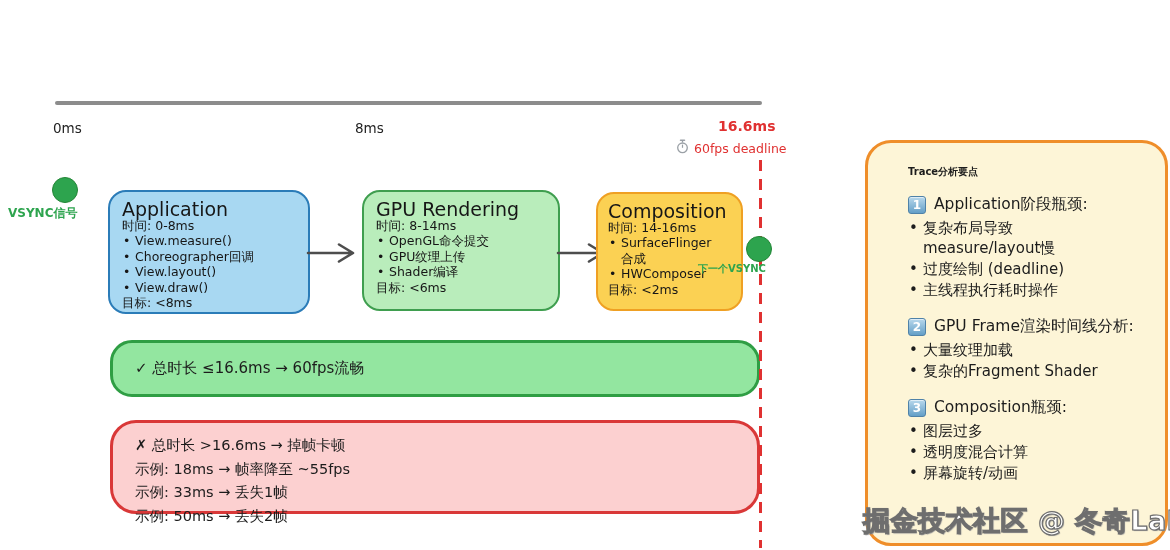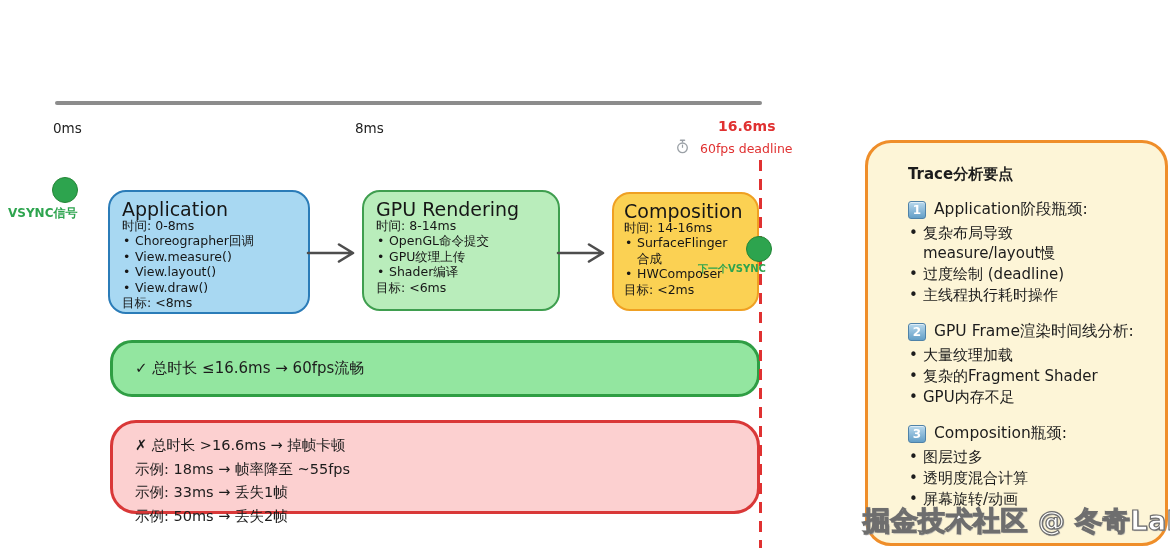--- a/index.html
+++ b/index.html
@@ -15,21 +15,21 @@
     top:10px; left:0; width:1085px; text-align:center;
     color:#2176c7; font-size:23px; font-weight:600; letter-spacing:.5px;
   }
 
   
   .tl-line { left:55px; top:101px; width:707px; height:4px; background:#8c8c8c; border-radius:3px; }
   .tick { font-size:13.5px; color:#222; font-weight:500; }
   .tick-0 { left:53px; top:120px; }
   .tick-8 { left:355px; top:120px; }
   .tick-end { left:718px; top:118px; color:#e03131; font-size:14px; font-weight:600; }
-  .deadline { left:676px; top:139px; display:flex; align-items:center; gap:11px;
+  .deadline { left:676px; top:139px; display:flex; align-items:center; gap:5px;
               color:#e03131; font-size:12.5px; font-weight:500; }
 
   
   .vsync-dot { width:26px; height:26px; border-radius:50%; background:#2da44e; border:1px solid #238636; }
   .dot-1 { left:52px; top:177px; }
   .dot-2 { left:746px; top:236px; z-index:6; }
   .vsync-label { color:#2da44e; font-size:12px; font-weight:600; }
   .label-1 { left:8px; top:205px; }
   .label-2 { left:698px; top:262px; z-index:7; font-size:10px; white-space:nowrap; }
 
@@ -39,40 +39,40 @@
 
   
   .stage { border-radius:18px; border:2.5px solid; padding:8px 12px;
            font-size:12.5px; line-height:15.4px; color:#161616; }
   .stage-name { font-size:19px; line-height:18px; }
   .stage ul { list-style:none; }
   .stage li { position:relative; padding-left:13px; white-space:pre-line; }
   .stage li::before { content:"\2022"; position:absolute; left:1px; }
   .stage-app  { left:108px; top:190px; width:202px; height:124px; background:#a8d8f2; border-color:#2b7cb8; }
   .stage-gpu  { left:362px; top:190px; width:198px; height:121px; background:#b9edbb; border-color:#3f9e4f; }
-  .stage-comp { left:612px; top:192px; width:147px; height:119px; background:#fbd153; border-color:#efa023; padding:8px 10px; }
+  .stage-comp { left:596px; top:192px; width:147px; height:119px; background:#fbd153; border-color:#efa023; padding:8px 10px; }
 
   .arrow { position:absolute; }
   .arrow-1 { left:306px; top:241px; }
   .arrow-2 { left:556px; top:241px; }
 
   
   .outcome-good { left:110px; top:340px; width:650px; height:57px;
     background:#93e6a0; border:3px solid #2f9e44; border-radius:22px;
     display:flex; align-items:center; padding-left:22px;
     font-size:15px; font-weight:500; }
   .outcome-bad { left:110px; top:420px; width:650px; height:94px;
     background:#fcd0d0; border:3px solid #d93838; border-radius:26px;
     padding:11px 22px; font-size:14.5px; line-height:23.5px; font-weight:500; }
 
   
   .panel { left:865px; top:140px; width:303px; height:406px;
     background:#fdf5d7; border:3px solid #ef8e2a; border-radius:26px;
     padding:22px 12px 0 40px; font-size:15px; }
-  .panel-title { font-size:15px; font-weight:600; margin-bottom:15px; }
+  .panel-title { font-size:10px; font-weight:600; margin-bottom:15px; }
   .sec { margin-bottom:16px; }
   .sec-head { display:flex; align-items:center; gap:8px; margin-bottom:3px; font-size:15.5px; }
   .badge { width:18px; height:18px; border-radius:3px; flex:0 0 18px;
     background:linear-gradient(180deg,#b8d8ec,#649fc7); border:1px solid #4f82a8;
     color:#fff; font-size:12px; font-weight:700;
     display:flex; align-items:center; justify-content:center;
     box-shadow:inset 0 1px 0 rgba(255,255,255,.55); }
   .panel ul { list-style:none; }
   .panel li { position:relative; padding-left:15px; line-height:20px; margin-bottom:1px; white-space:pre-line; }
   .panel li::before { content:"\2022"; position:absolute; left:1px; }
@@ -107,22 +107,22 @@
   <div class="abs vsync-dot dot-1"></div>
   <div class="abs vsync-label label-1">VSYNC信号</div>
   <div class="abs dead-line"></div>
   <div class="abs vsync-dot dot-2"></div>
   <div class="abs vsync-label label-2">下一个VSYNC</div>
 
   <div class="abs stage stage-app">
     <div class="stage-name">Application</div>
     <div>时间: 0-8ms</div>
     <ul>
+      <li>View.measure()</li>
       <li>Choreographer回调</li>
-      <li>View.measure()</li>
       <li>View.layout()</li>
       <li>View.draw()</li>
     </ul>
     <div>目标: &lt;8ms</div>
   </div>
 
   <svg class="arrow arrow-1" width="56" height="24" viewBox="0 0 56 24">
     <path d="M2 12 H44 M33 3.5 L47 12 L33 20.5" stroke="#4d4d4d" stroke-width="2.6" fill="none" stroke-linecap="round" stroke-linejoin="round"></path>
   </svg>
 
@@ -180,21 +180,20 @@
     </div>
 
     <div class="sec">
       <div class="sec-head">
         <span class="badge">2</span>
         <span>GPU Frame渲染时间线分析:</span>
       </div>
       <ul>
         <li>大量纹理加载</li>
         <li>复杂的Fragment Shader</li>
-        <li>GPU内存不足</li>
       </ul>
     </div>
 
     <div class="sec">
       <div class="sec-head">
         <span class="badge">3</span>
         <span>Composition瓶颈:</span>
       </div>
       <ul>
         <li>图层过多</li>

